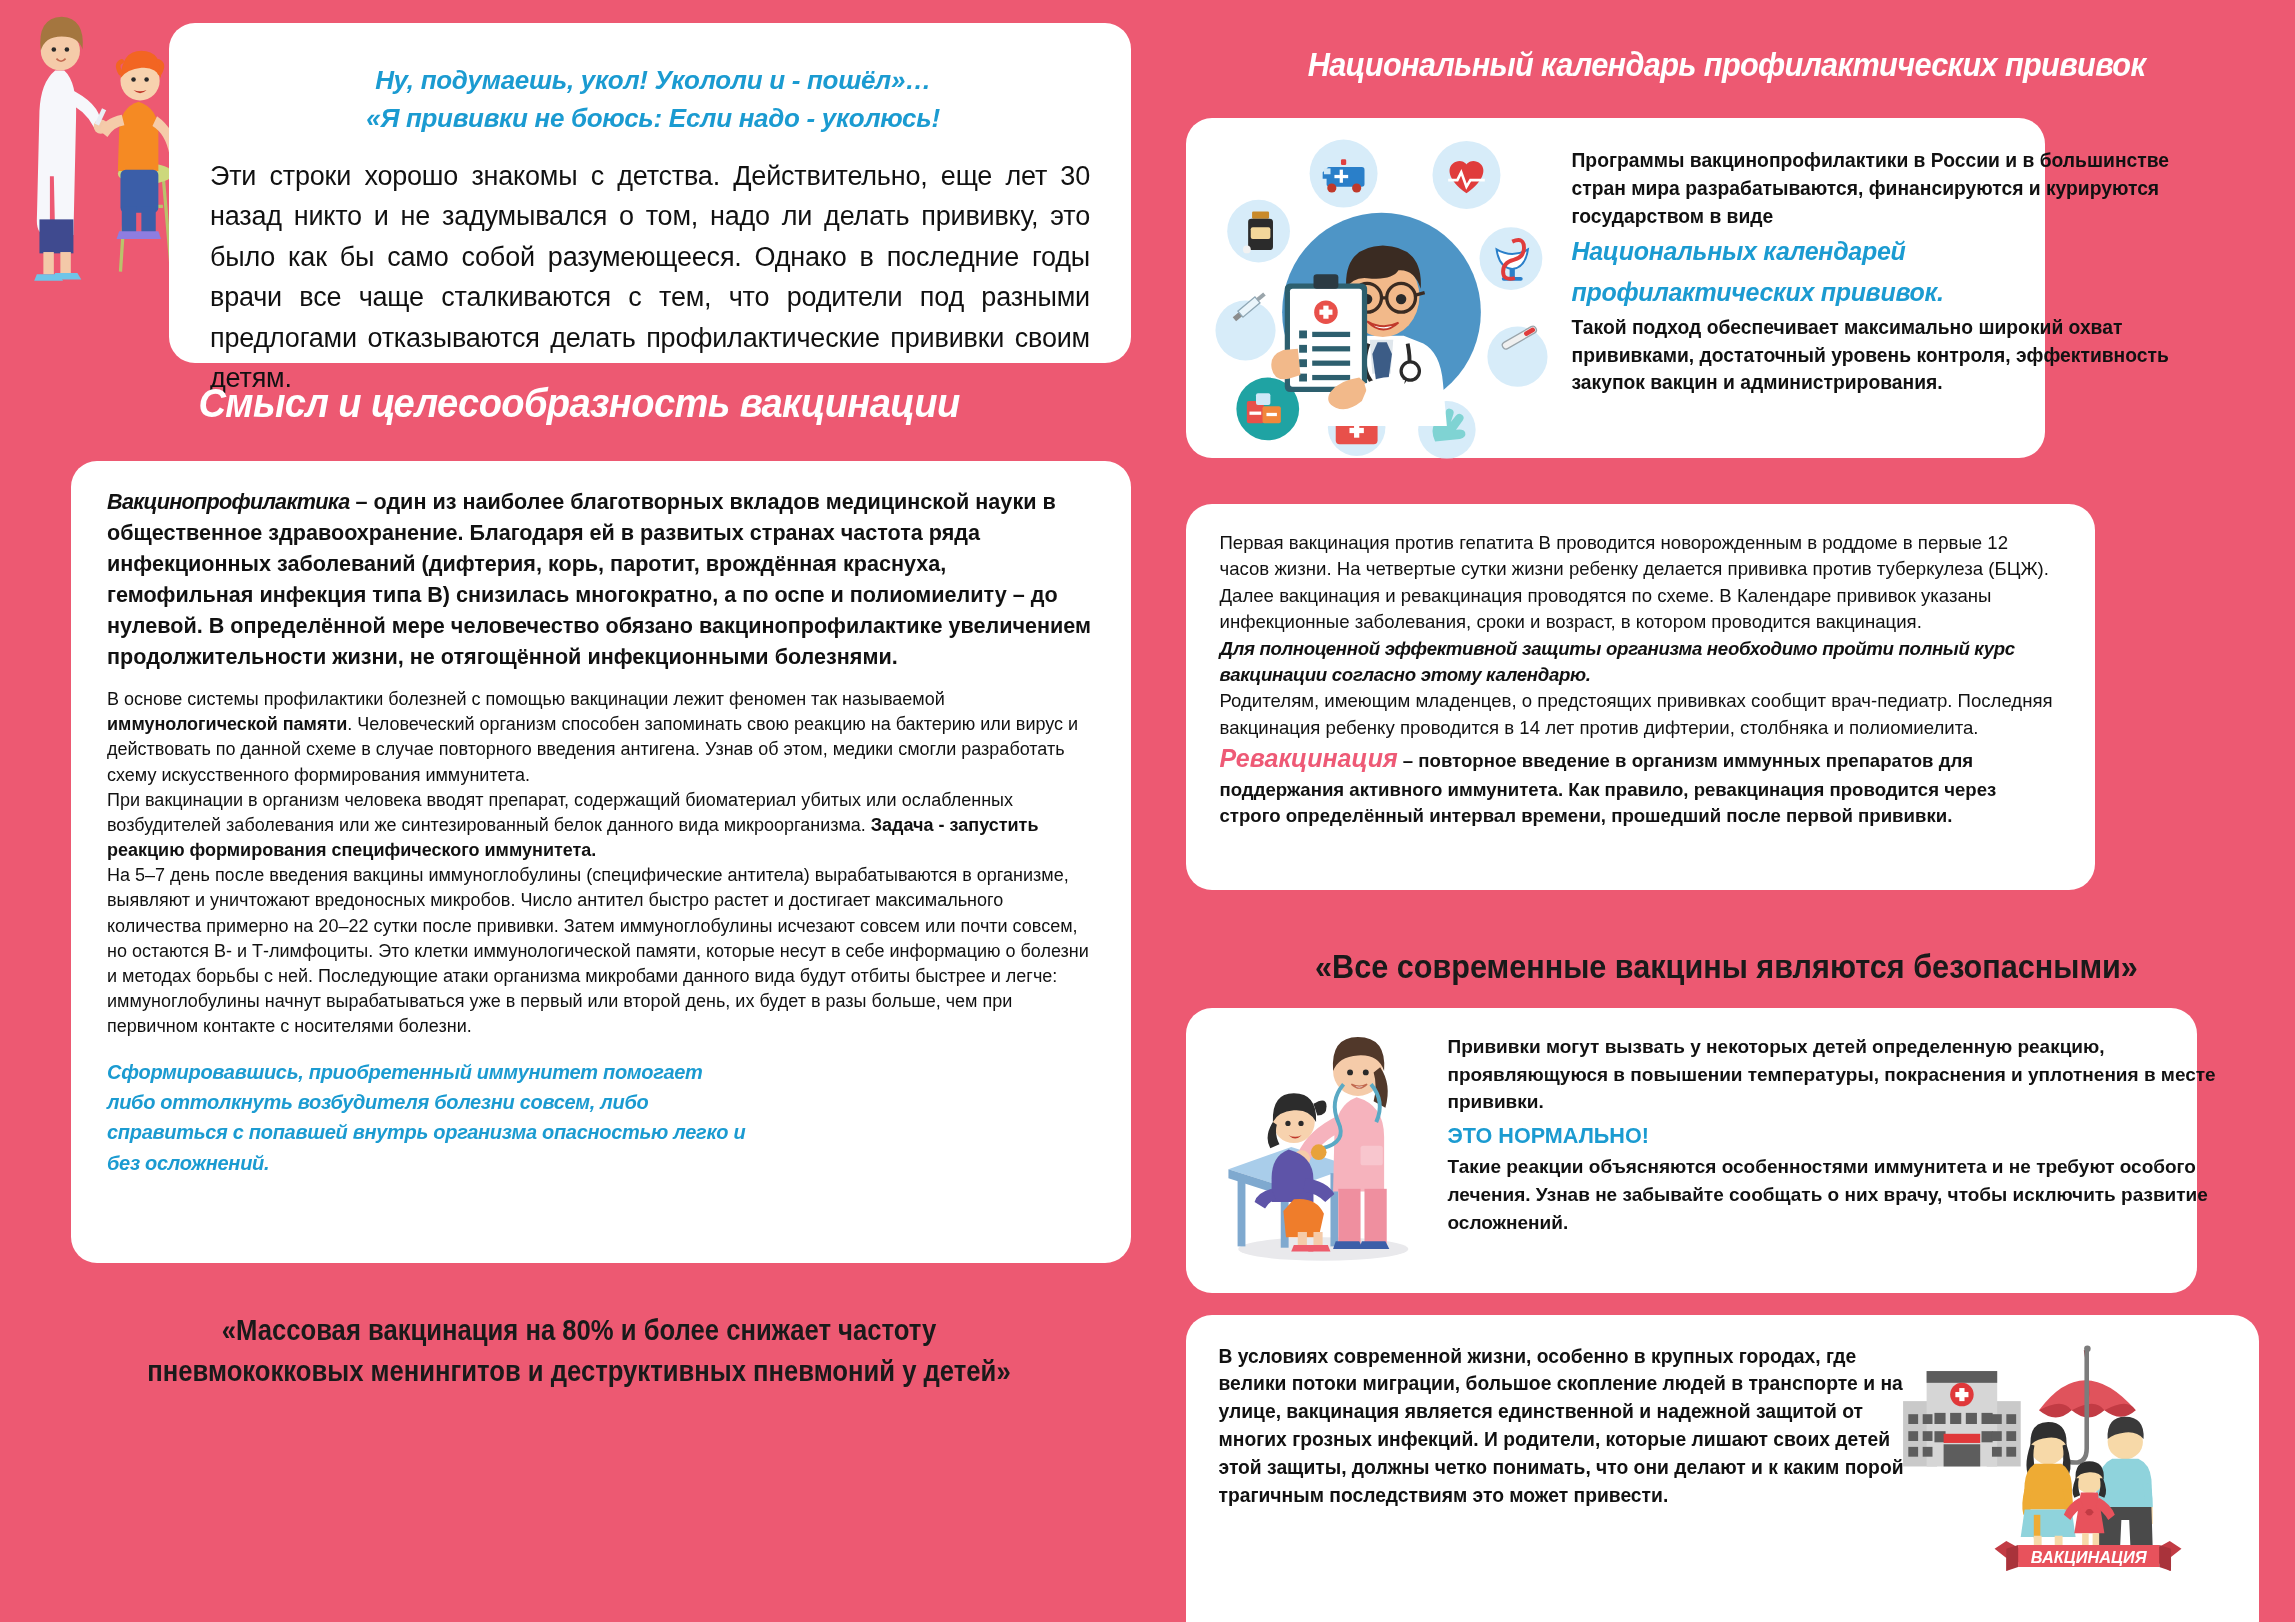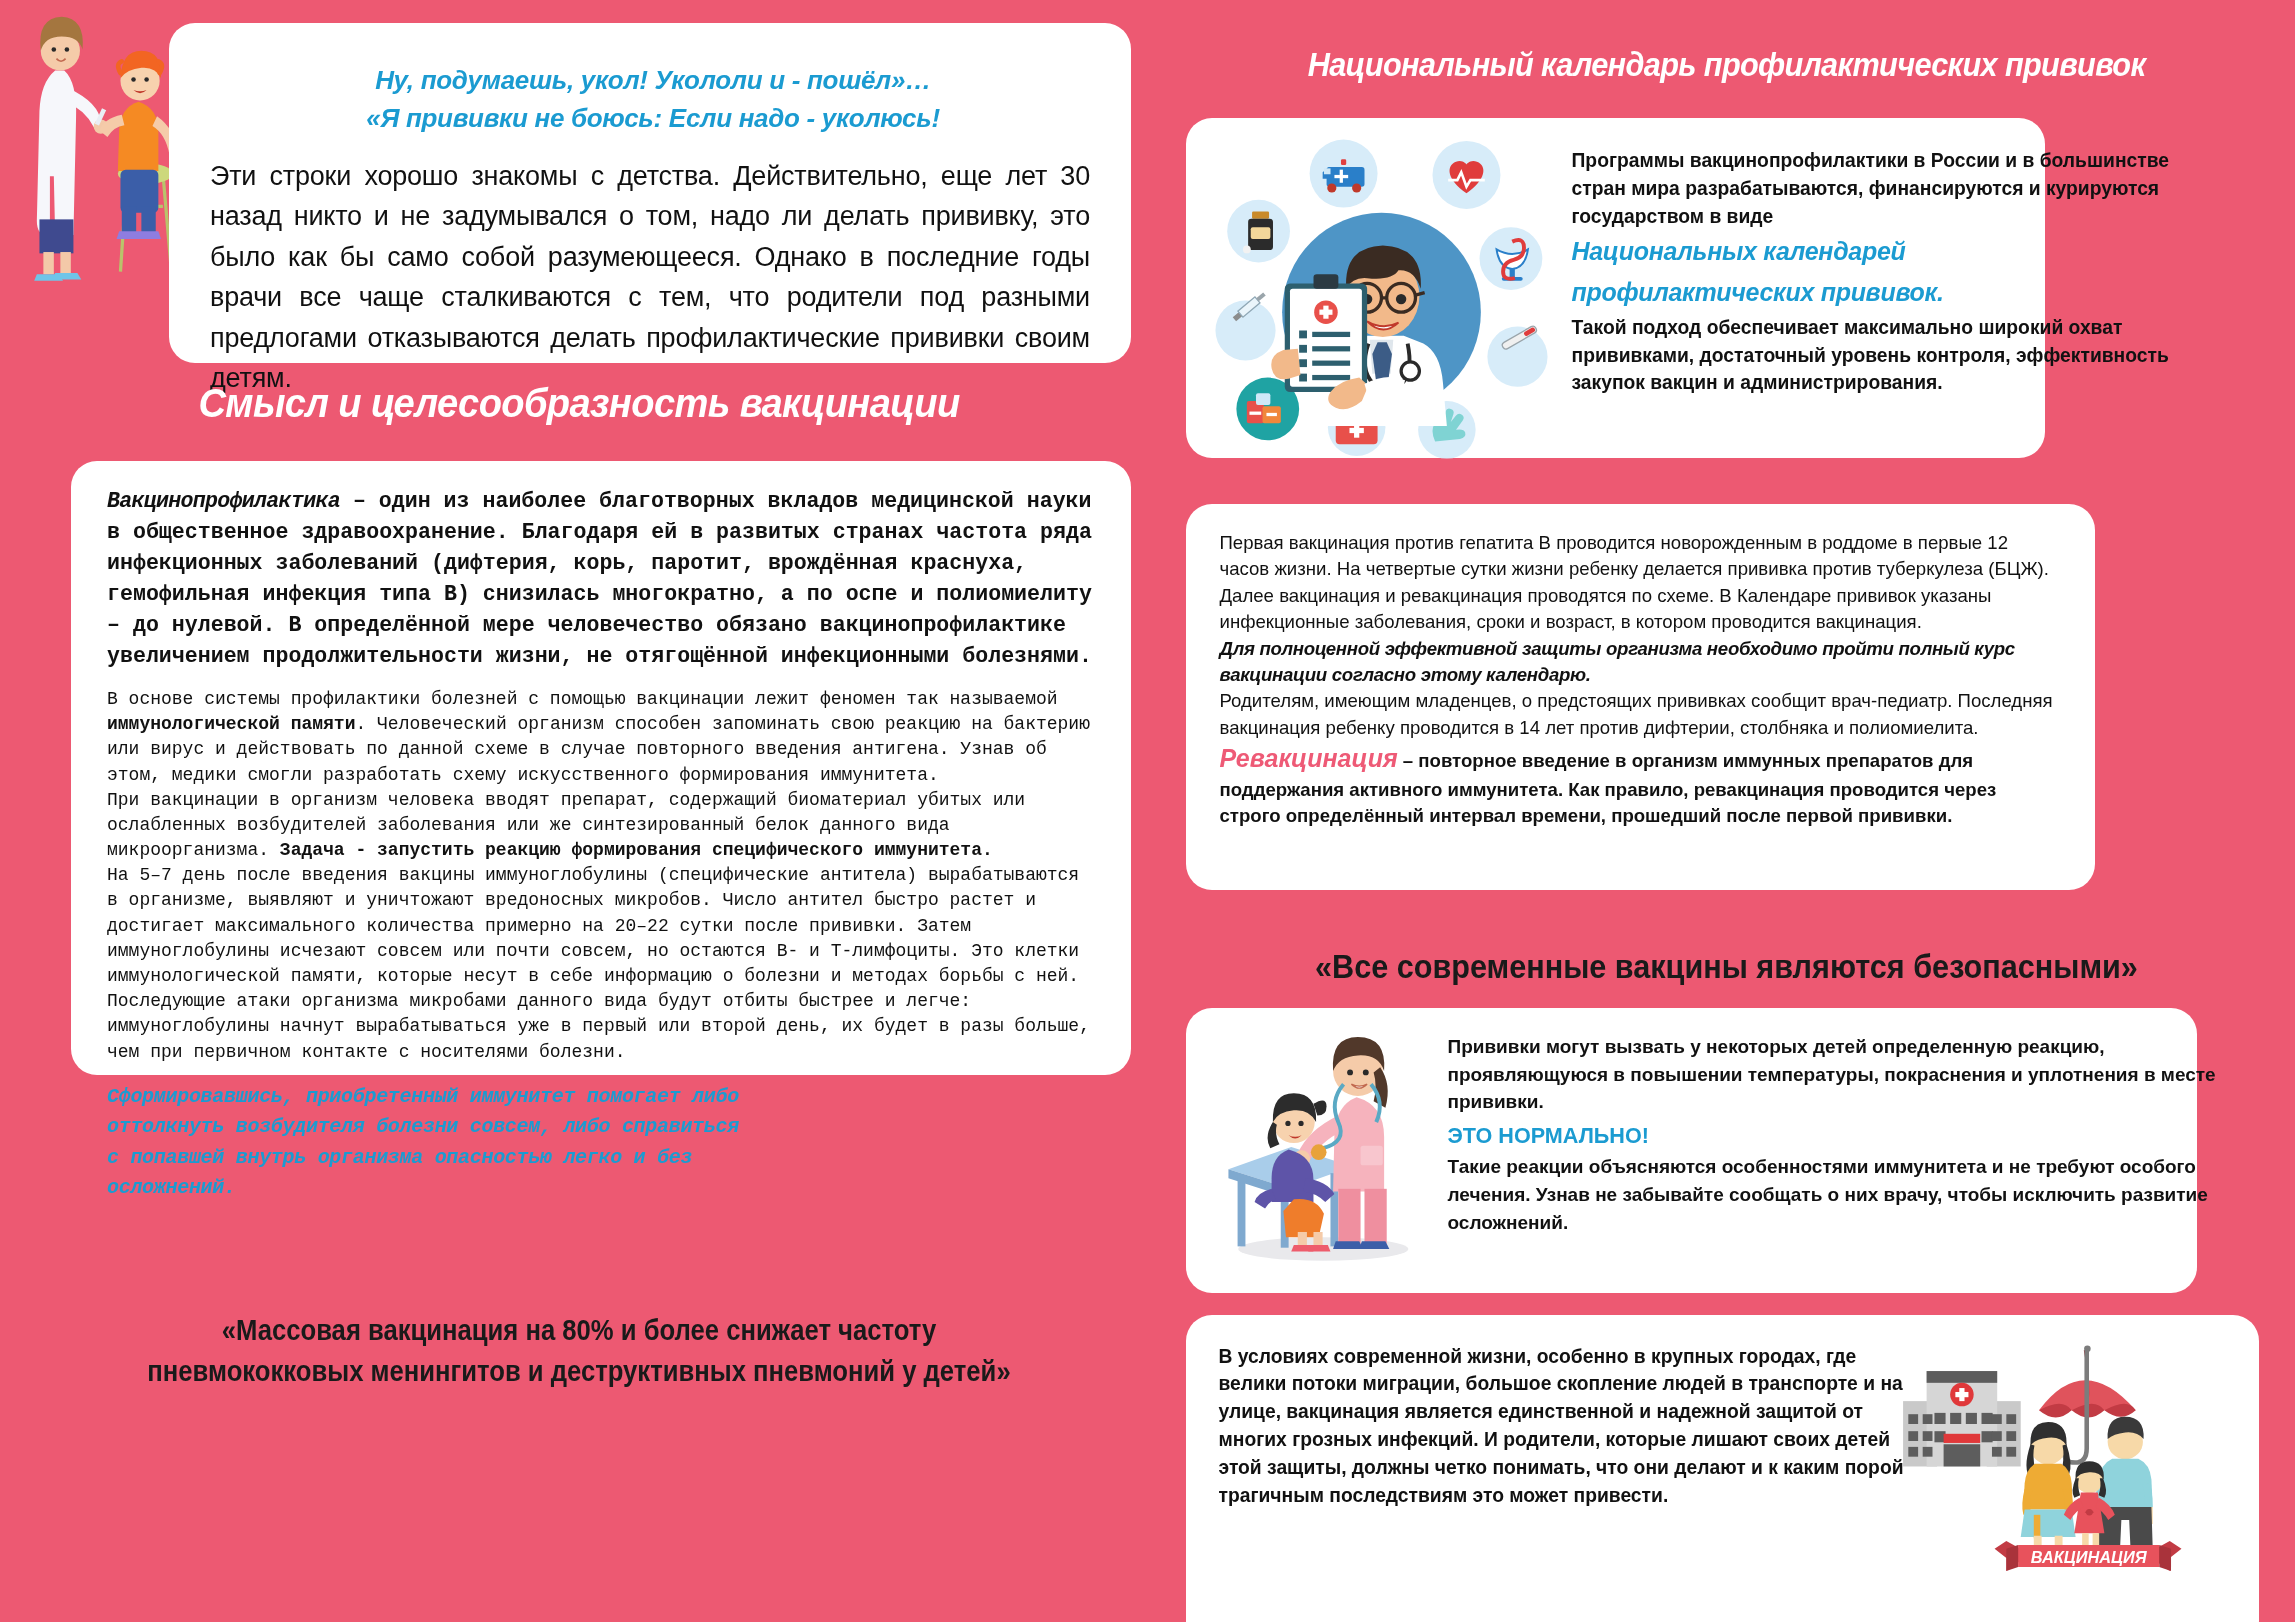--- a/index.html
+++ b/index.html
@@ -68,21 +68,21 @@
     padding:18.3px 41px 0 41px; font-weight:normal; letter-spacing:-0.2px;
   }
 
   
   #left-section-head {
     position:absolute; left:0; top:383px; width:1158px;
     font-size:41px; line-height:1.0;
   }
 
   
-  #article-card { left:71px; top:461px; width:1060px; height:614px;font-family:Liberation Mono, monospace; }
+  #article-card { left:71px; top:461px; width:1060px; height:802px; }
   #article-card .lead {
     font-size:21.6px; line-height:1.44; padding:25px 36px 0 36px;
     font-weight:bold; color:#111;
   }
   #article-card .lead .kw { font-weight:bold; font-style:italic; letter-spacing:-0.7px; }
   #article-card .body {
     font-size:18px; line-height:1.4; padding:14.4px 36px 0 36px; color:#111;
   }
   #article-card .body p { margin-bottom:0; }
   #article-card .blue-block {

